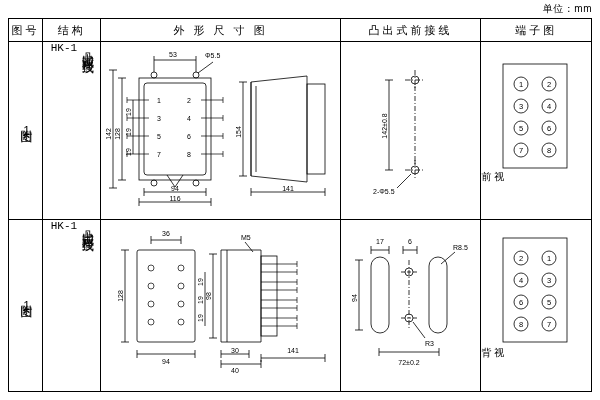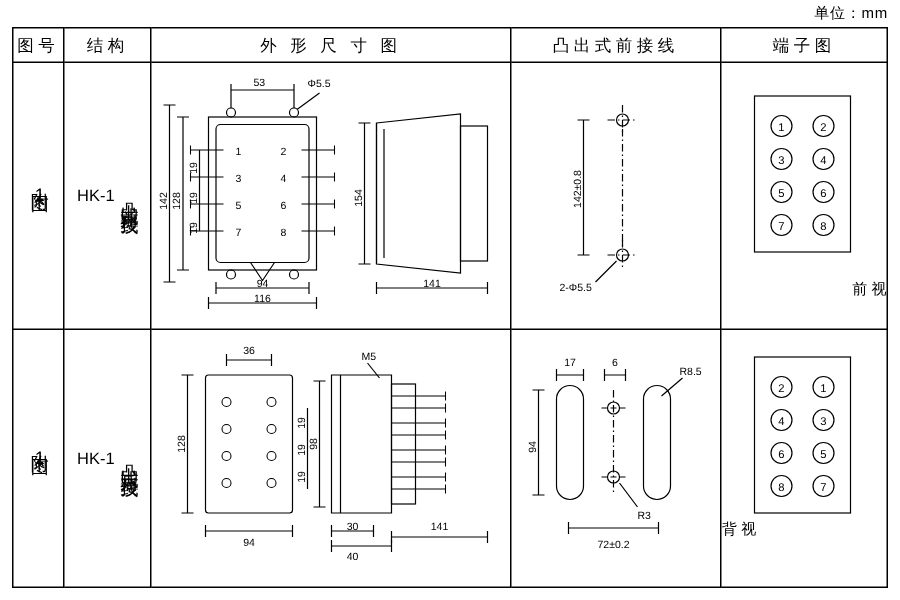--- a/index.html
+++ b/index.html
@@ -37,22 +37,23 @@
   .col-e{width:110px;}
   .vert{
     writing-mode:vertical-rl;
     text-orientation:upright;
     letter-spacing:2px;
     line-height:1.15;
     font-size:12px;
     display:inline-block;
   }
   .struct{
-    display:flex;align-items:center;justify-content:center;gap:2px;
+    display:flex;align-items:flex-start;justify-content:center;gap:2px;
     height:100%;
+    font-family:Liberation Mono, monospace;
   }
   .struct .lbl{font-size:11px;}
   .cellwrap{position:relative;width:100%;height:100%;}
   svg{display:block;}
   .row1 td{height:168px;}
   .row2 td{height:162px;}
   .caption{font-size:10px;}
 </style>
 </head>
 <body>
@@ -230,21 +231,21 @@
               <text x="40" y="45">1</text>
               <text x="68" y="45">2</text>
               <text x="40" y="67">3</text>
               <text x="68" y="67">4</text>
               <text x="40" y="89">5</text>
               <text x="68" y="89">6</text>
               <text x="40" y="111">7</text>
               <text x="68" y="111">8</text>
             </g>
           </svg>
-          <div style="position:absolute;left:0;right:0;top:144px;text-align:right;" class="caption">前 视</div>
+          <div style="position:absolute;left:0;right:0;top:128px;text-align:left;" class="caption">前 视</div>
           </div>
         </td>
       </tr>
 
       <tr class="row2">
         <td>
           <span class="vert">附图1</span>
         </td>
         <td>
           <div class="struct">

